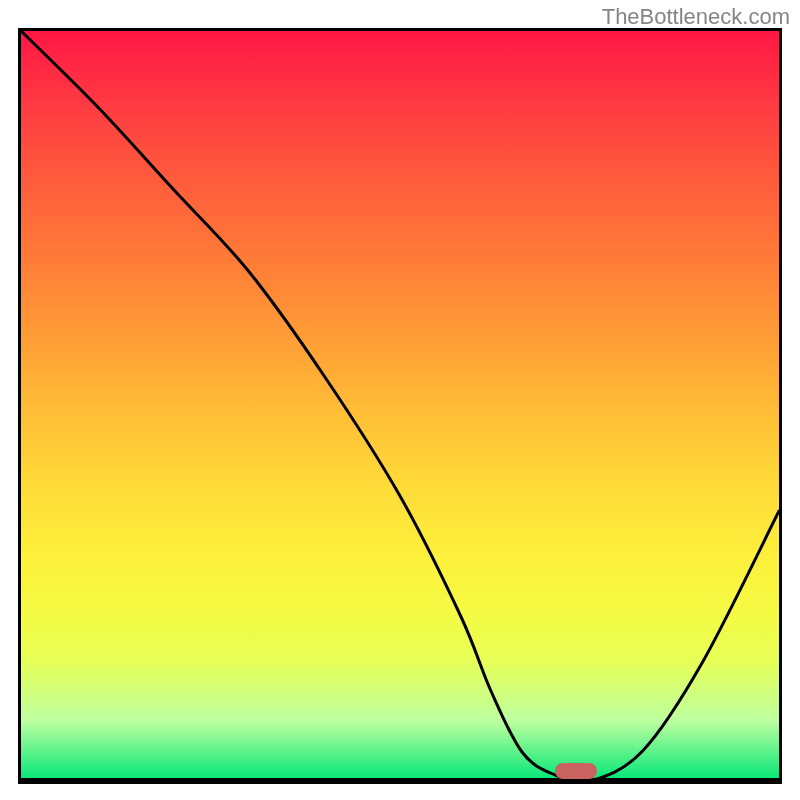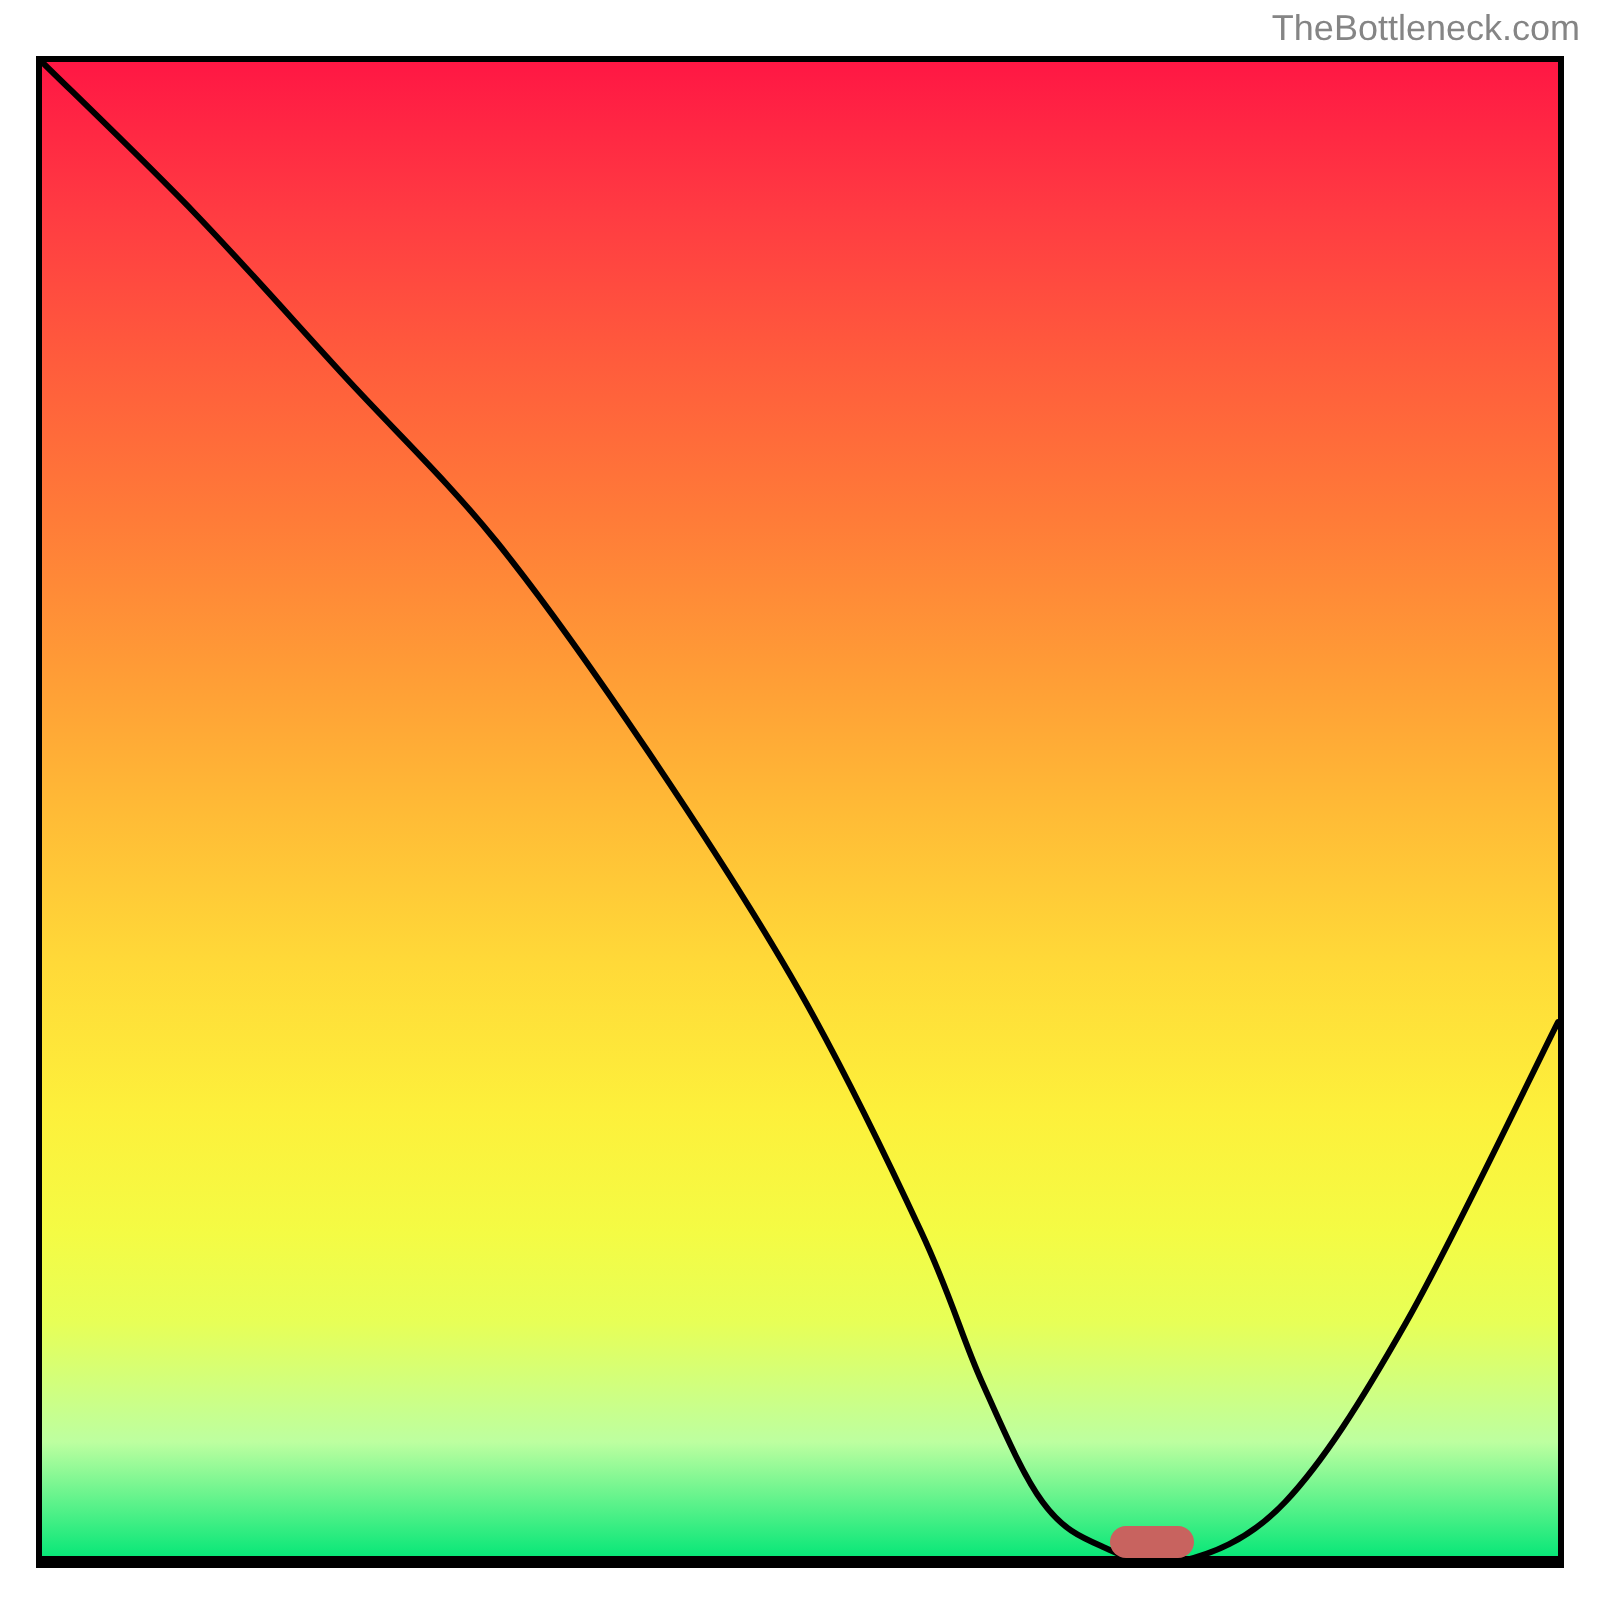--- a/index.html
+++ b/index.html
@@ -14,21 +14,21 @@
     position: relative;
     width: 800px;
     height: 800px;
     box-sizing: border-box;
   }
   .watermark {
     position: absolute;
     top: 4px;
     right: 10px;
     color: #858585;
-    font-size: 18px;
+    font-size: 22px;
     font-weight: 400;
     letter-spacing: 0px;
     z-index: 5;
     user-select: none;
   }
   .plot-border {
     position: absolute;
     left: 18px;
     top: 28px;
     width: 764px;

